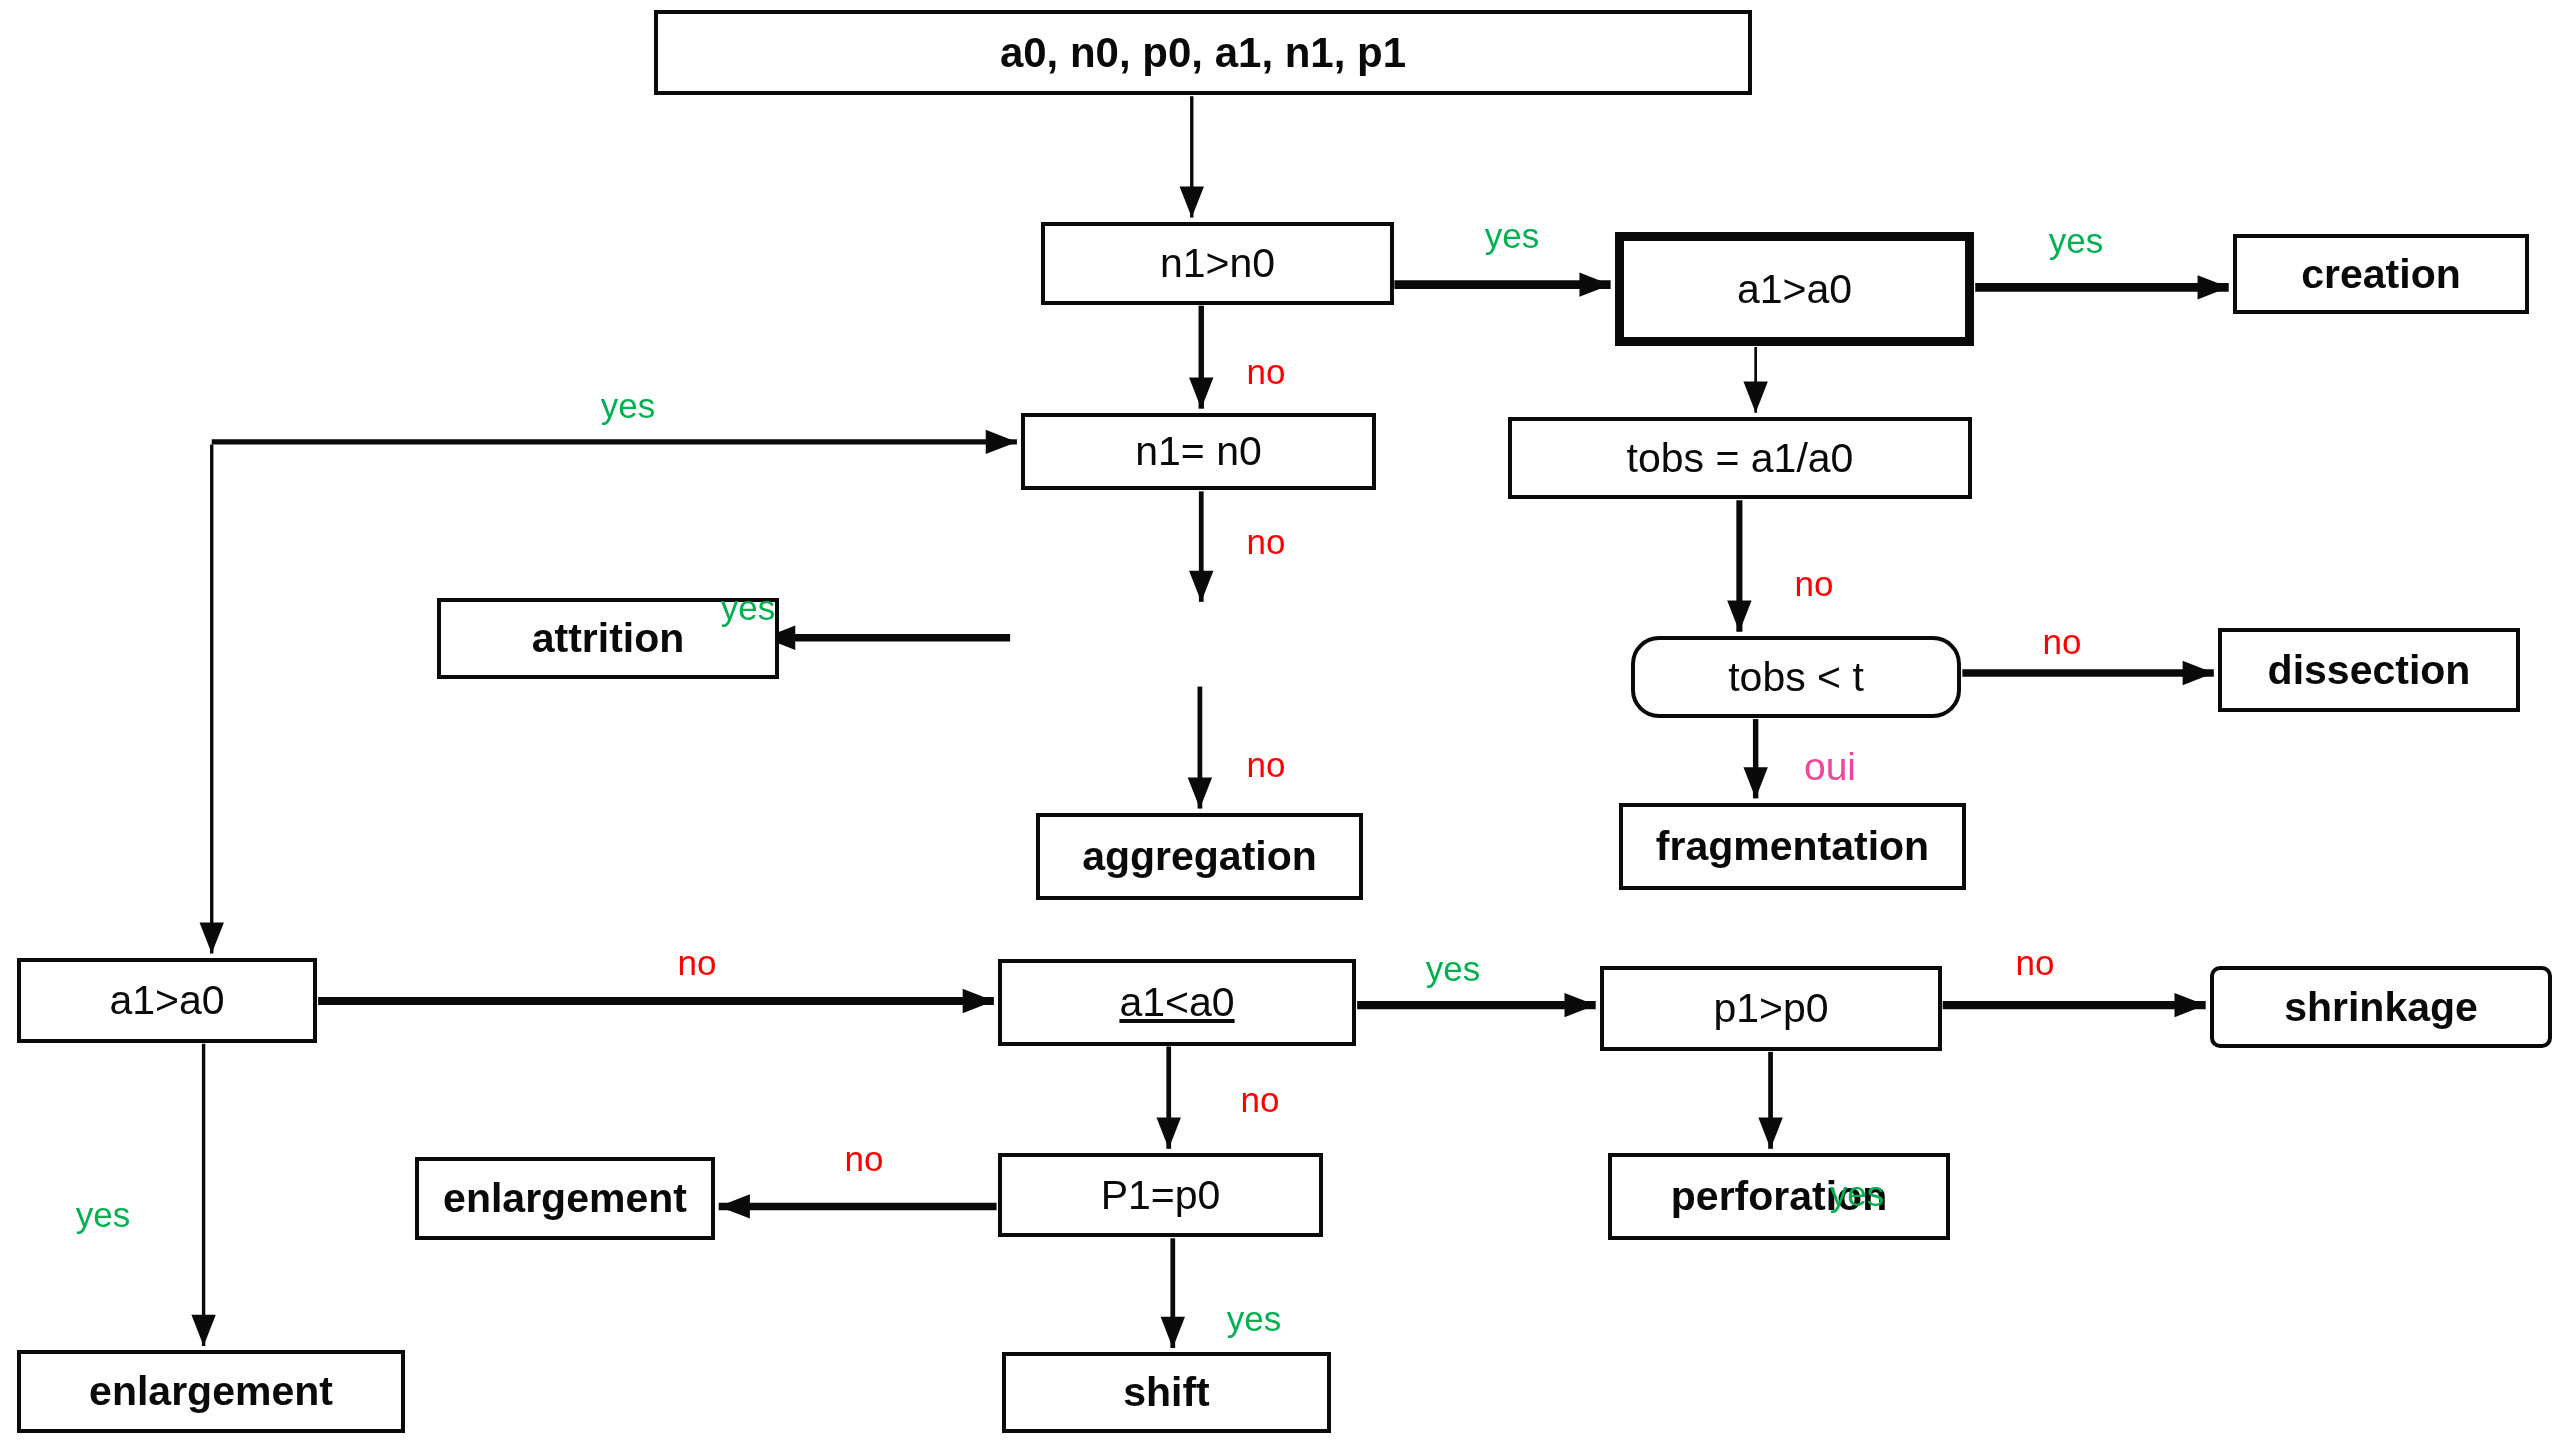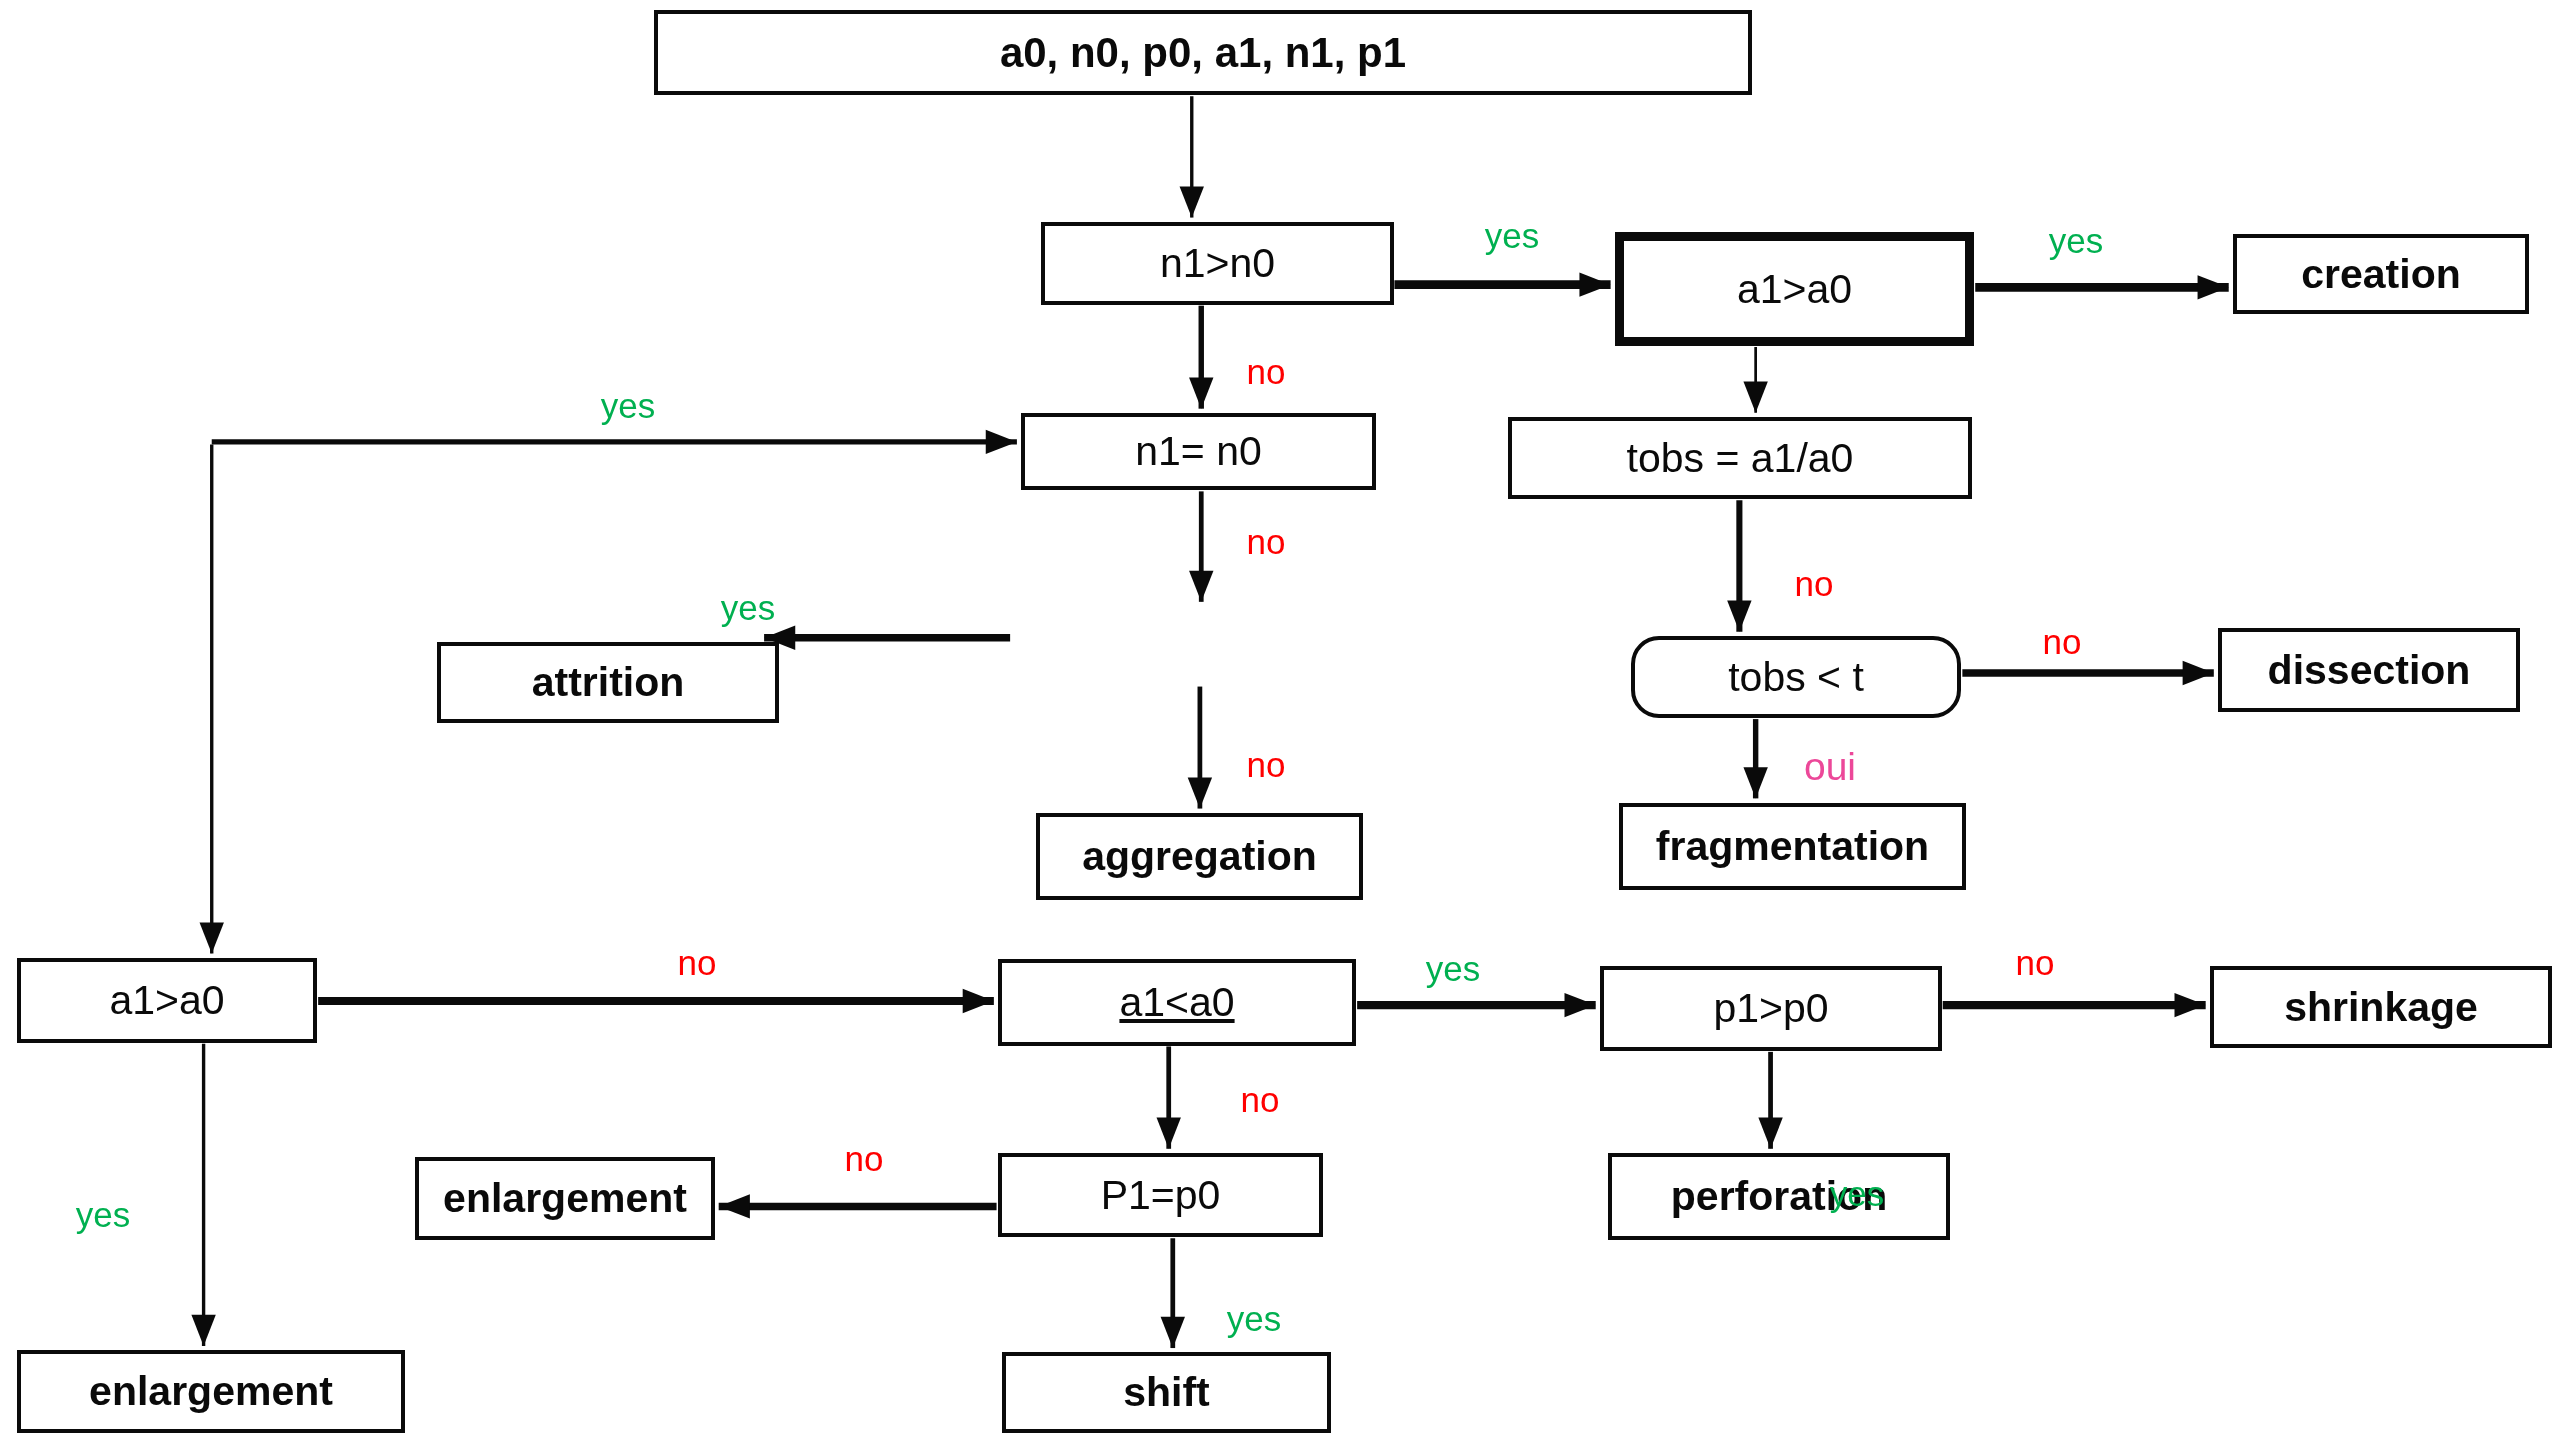--- a/index.html
+++ b/index.html
@@ -65,29 +65,29 @@
       <path d="M1470,1780 L1060,1780" stroke="#0a0a0a" stroke-width="11" fill="none" marker-end="url(#ah)"></path>
       <path d="M1730,1827 L1730,1989" stroke="#0a0a0a" stroke-width="7" fill="none" marker-end="url(#ah)"></path>
       <path d="M2612,1552 L2612,1695" stroke="#0a0a0a" stroke-width="7" fill="none" marker-end="url(#ah)"></path>
     </svg>
 <div class="node start" style="left: 654px; top: 10.2px; width: 1098px; height: 85px;">a0, n0, p0, a1, n1, p1</div>
     <div class="node condition" style="left: 1041px; top: 222px; width: 353px; height: 83px;">n1&gt;n0</div>
     <div class="node condition thick" style="left: 1615px; top: 232px; width: 359px; height: 114px;">a1&gt;a0</div>
     <div class="node outcome" style="left: 2233px; top: 234px; width: 296px; height: 80px;">creation</div>
     <div class="node condition" style="left: 1021px; top: 413px; width: 355px; height: 77px;">n1= n0</div>
     <div class="node condition" style="left: 1508px; top: 417px; width: 464px; height: 82px;">tobs = a1/a0</div>
-    <div class="node outcome" style="left: 437px; top: 598px; width: 342px; height: 81px; margin-top: 44px;">attrition</div>
+    <div class="node outcome" style="left: 437px; top: 598px; width: 342px; height: 81px;">attrition</div>
     <div class="node condition" style="left: 1631px; top: 636px; width: 330px; height: 82px; border-radius: 28px;">tobs &lt; t</div>
     <div class="node outcome" style="left: 2218px; top: 628px; width: 302px; height: 84px;">dissection</div>
     <div class="node outcome" style="left: 1029px; top: 813px; width: 327px; height: 87px; margin-left: 7px;">aggregation</div>
     <div class="node outcome" style="left: 1619px; top: 803px; width: 347px; height: 87px;">fragmentation</div>
     <div class="node condition" style="left: 17px; top: 958px; width: 300px; height: 85px;">a1&gt;a0</div>
     <div class="node condition" style="left: 998px; top: 959px; width: 358px; height: 87px; text-decoration: underline;">a1&lt;a0</div>
     <div class="node condition" style="left: 1600px; top: 966px; width: 342px; height: 85px;">p1&gt;p0</div>
-    <div class="node outcome" style="left: 2210px; top: 966px; width: 342px; height: 82px;">shrinkage</div>
+    <div class="node outcome" style="left: 2210px; top: 966px; width: 342px; height: 82px; border-radius: 10px;">shrinkage</div>
     <div class="node outcome" style="left: 415px; top: 1157px; width: 300px; height: 83px;">enlargement</div>
     <div class="node condition" style="left: 998px; top: 1153px; width: 325px; height: 84px;">P1=p0</div>
     <div class="node outcome" style="left: 1608px; top: 1153px; width: 342px; height: 87px;">perforation</div>
     <div class="node outcome" style="left: 17px; top: 1350px; width: 388px; height: 83px;">enlargement</div>
     <div class="node outcome" style="left: 1002px; top: 1352px; width: 329px; height: 81px;">shift</div>
     <div class="edge-label" style="left: 1512px; top: 236px; color: rgb(0, 176, 80);">yes</div>
     <div class="edge-label" style="left: 2076px; top: 241px; color: rgb(0, 176, 80);">yes</div>
     <div class="edge-label" style="left: 1266px; top: 372px; color: rgb(255, 0, 0);">no</div>
     <div class="edge-label" style="left: 1266px; top: 542px; color: rgb(255, 0, 0);">no</div>
     <div class="edge-label" style="left: 748px; top: 608px; color: rgb(0, 176, 80);">yes</div>

